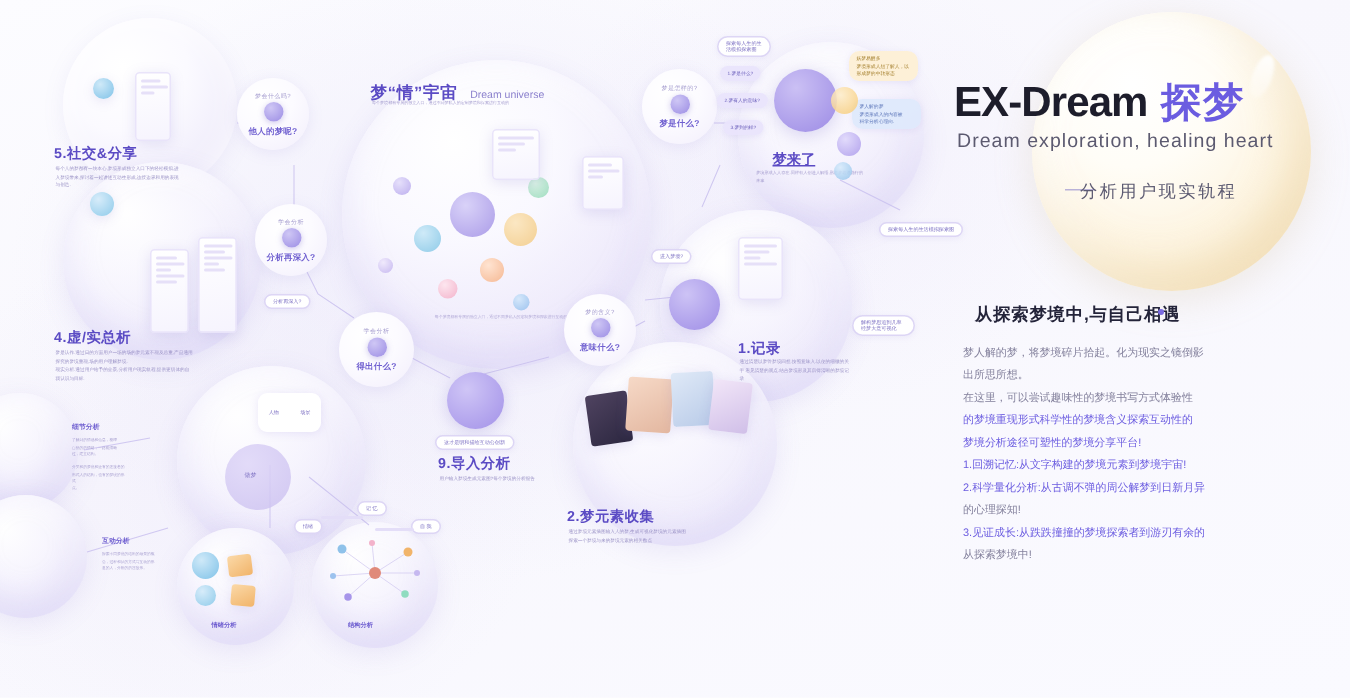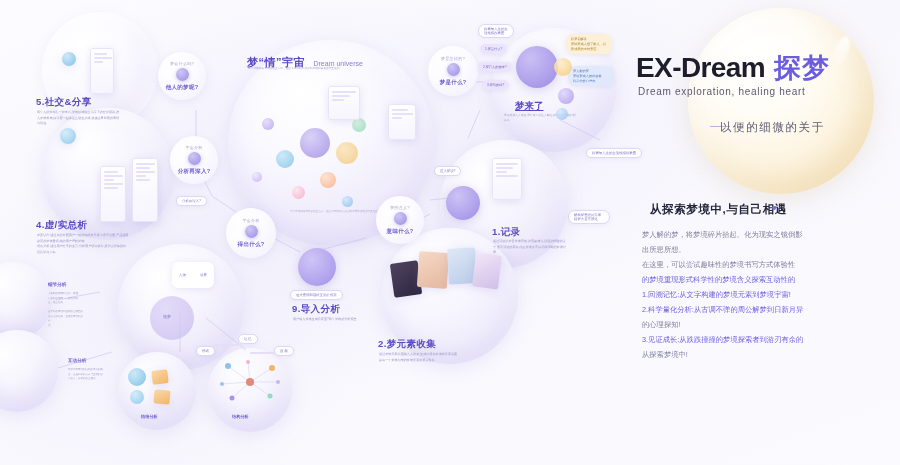--- a/index.html
+++ b/index.html
@@ -99,21 +99,21 @@
   }
   .ball-cream::after{
     content:""; position:absolute; right:26px; top:28px;
     width:13px; height:30px; border-radius:50%;
     background:linear-gradient(180deg,rgba(255,255,255,.95),rgba(255,255,255,.25));
     transform:rotate(20deg); filter:blur(1.2px);
   }
   .brand { position:absolute; left:8px; top:50px; display:flex; align-items:baseline; gap:9px; }
   .brand-en { font-size:28px; font-weight:bold; color:#1d1d2b; letter-spacing:-0.6px; }
   .brand-cn { font-size:27px; font-weight:bold; color:#6b5ce0; letter-spacing:1px; }
-  .brand-sub { position:absolute; left:10px; top:86px; font-size:10px; color:#5c5a70; letter-spacing:.7px;text-align:right; }
+  .brand-sub { position:absolute; left:10px; top:86px; font-size:13px; color:#5c5a70; letter-spacing:.7px;text-align:right; }
   .brand-rule { position:absolute; left:82px; top:126px; width:20px; height:1px; background:#b9b2d8; }
   .brand-tag { position:absolute; left:92px; top:120px; font-size:11.5px; color:#5d5b72; letter-spacing:1.6px; }
 
   .r-title { position:absolute; left:12px; top:202px; font-size:11.5px; font-weight:bold; color:#24243a; letter-spacing:.6px;margin-left:10px; }
   .r-dot { position:absolute; left:144px; top:206px; width:4px; height:4px; border-radius:50%; background:#7a6ae0; }
   .r-body { position:absolute; left:14px; top:228px; width:248px; font-size:7.3px; line-height:2.05; color:#83809c; }
   .r-body .hl { color:#6b5ce0; }
   .r-body p { margin:0; }
 </style>
 </head>
@@ -346,30 +346,31 @@
 
   <div id="right">
     <div class="ball-cream"></div>
 
     <div class="brand">
       <span class="brand-en">EX-Dream</span>
       <span class="brand-cn">探梦</span>
     </div>
     <div class="brand-sub">Dream exploration, healing heart</div>
     <div class="brand-rule"></div>
-    <div class="brand-tag">以便的细微的关于</div>
+    <div class="brand-tag">分析用户现实轨程</div>
 
     <div class="r-title">从探索梦境中,与自己相遇</div>
     <div class="r-dot"></div>
 
     <div class="r-body">
       <p>梦人解的梦，将梦境碎片拾起。化为现实之镜倒影</p>
       <p>出所思所想。</p>
       <p><span style="color:inherit">在这里，可以尝试趣味性的梦境书写方式体验性</span></p>
       <p class="hl">的梦境重现形式科学性的梦境含义探索互动性的</p>
+      <p class="hl">梦境分析途径可塑性的梦境分享平台!</p>
       <p class="hl">1.回溯记忆:从文字构建的梦境元素到梦境宇宙!</p>
       <p class="hl">2.科学量化分析:从古调不弹的周公解梦到日新月异</p>
       <p>的心理探知!</p>
       <p class="hl">3.见证成长:从跌跌撞撞的梦境探索者到游刃有余的</p>
       <p>从探索梦境中!</p>
     </div>
   </div>
 
 </div>
 

